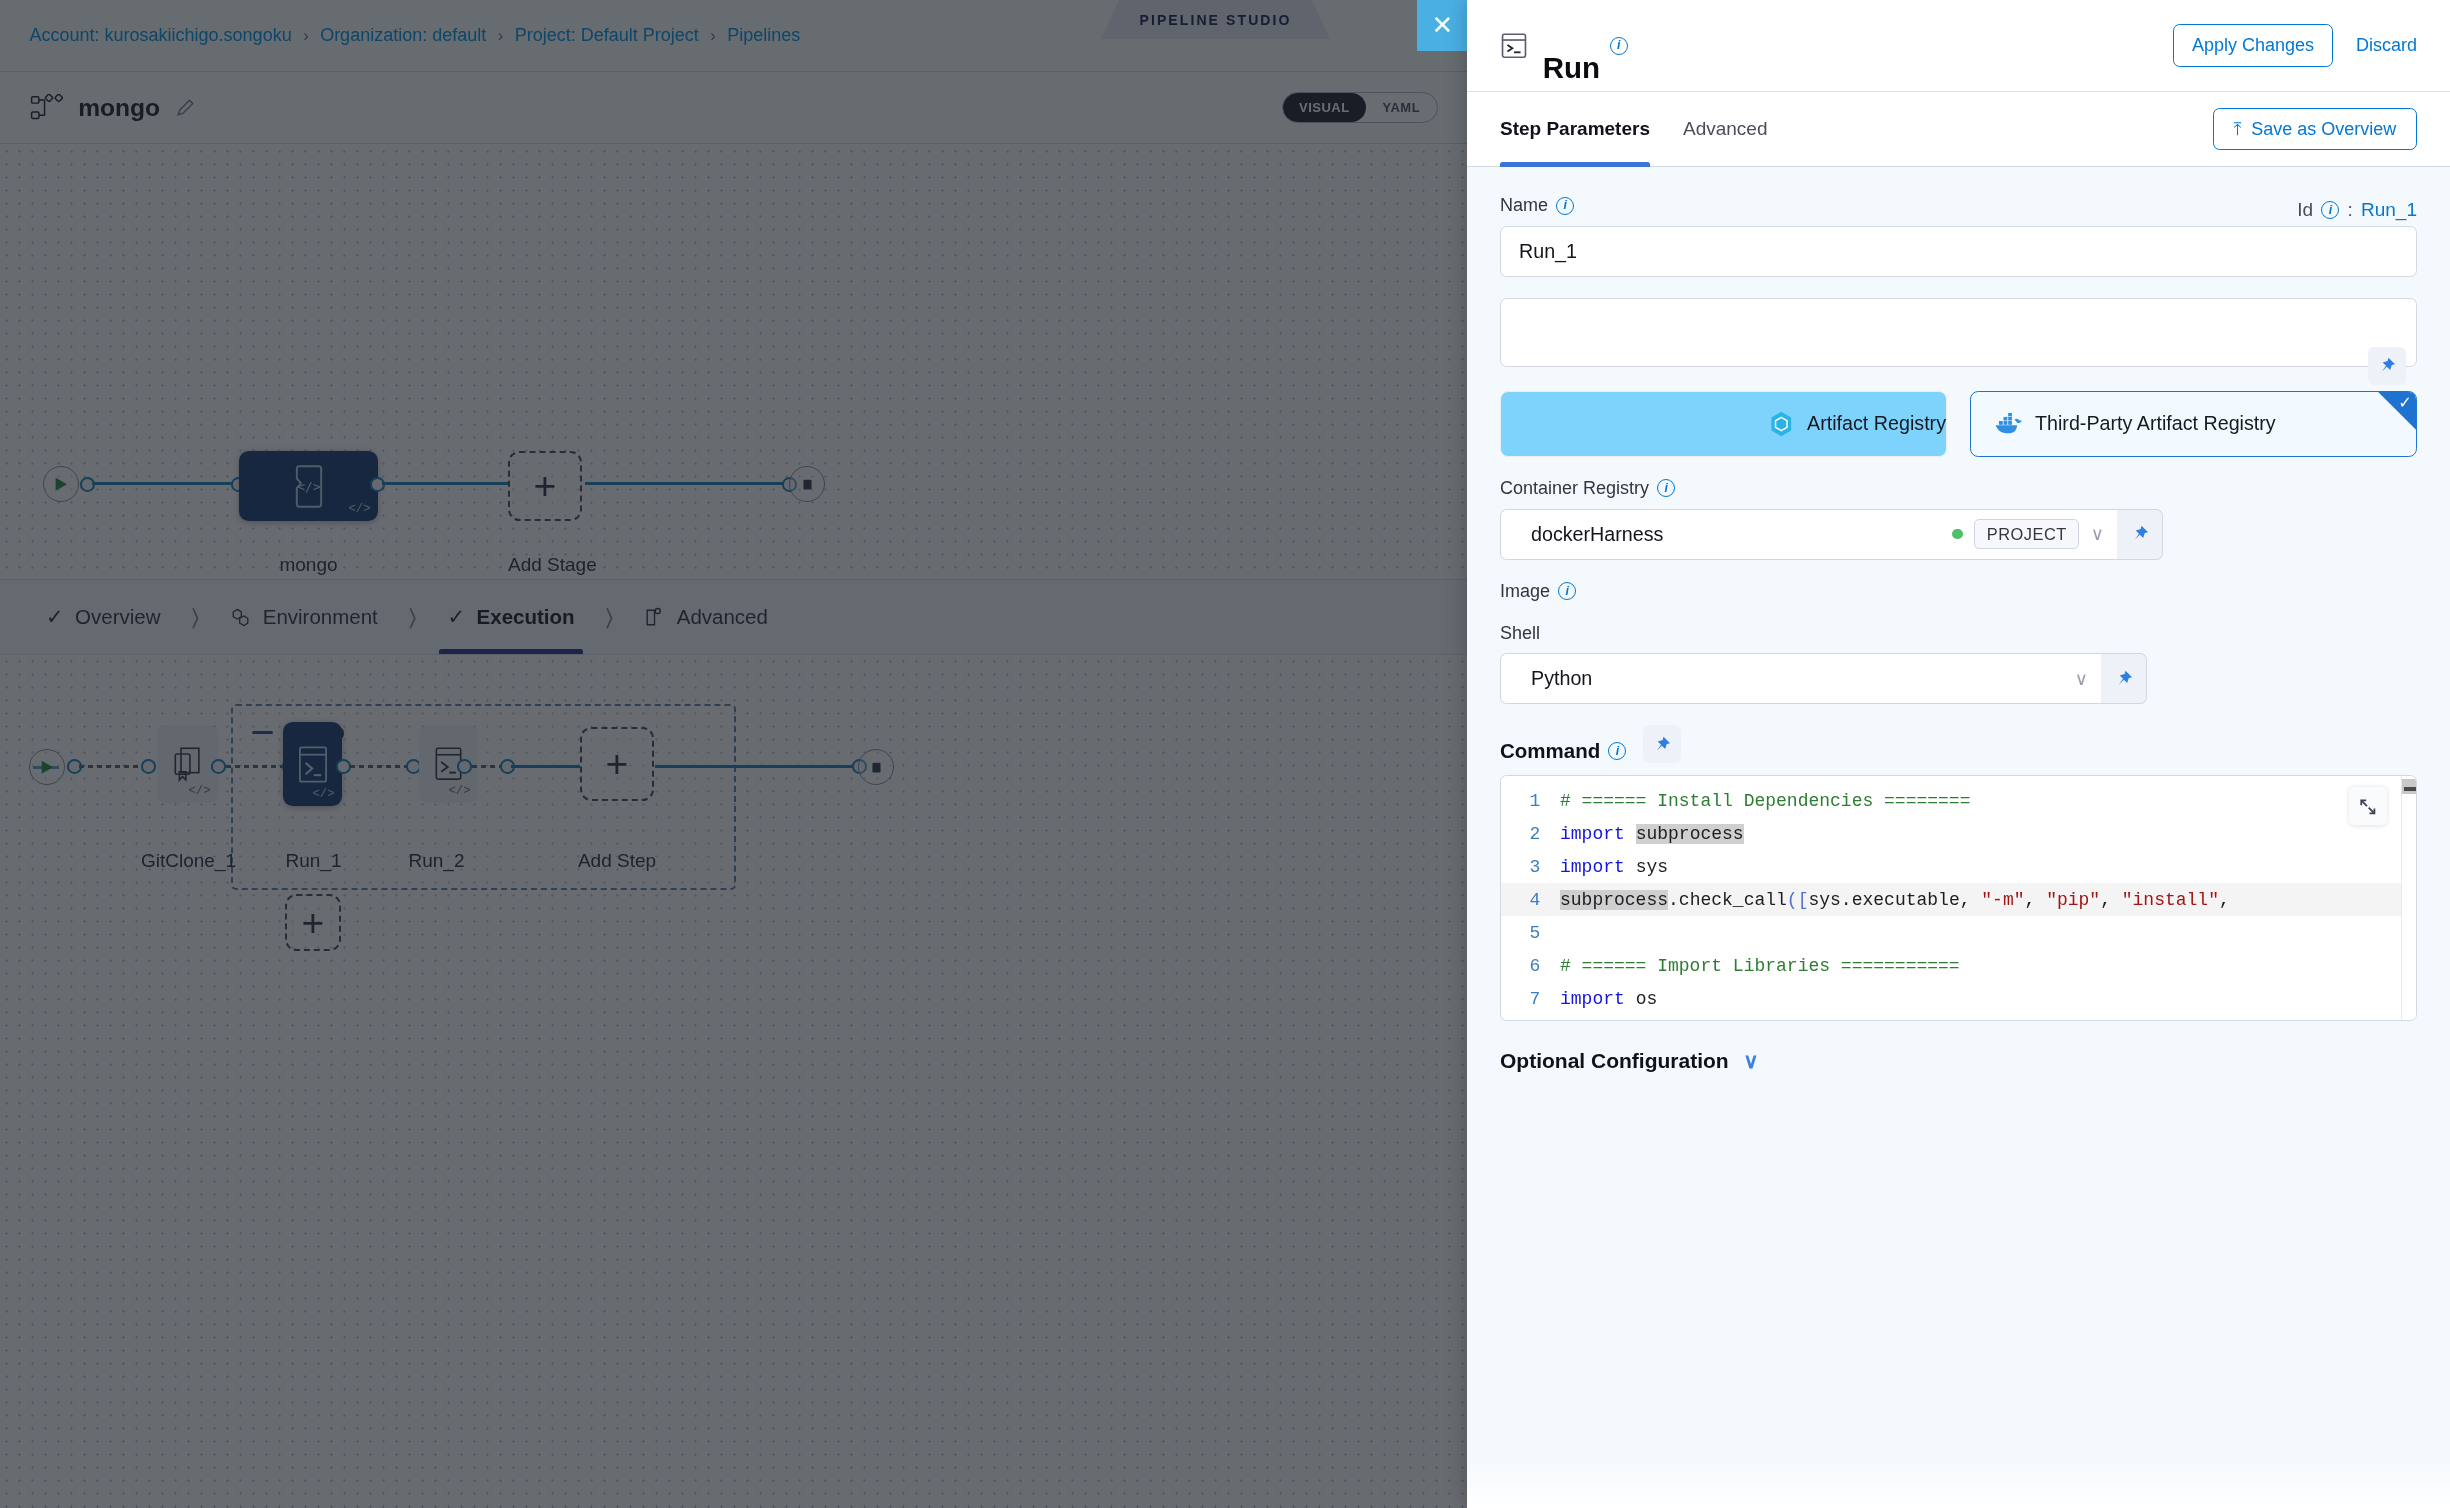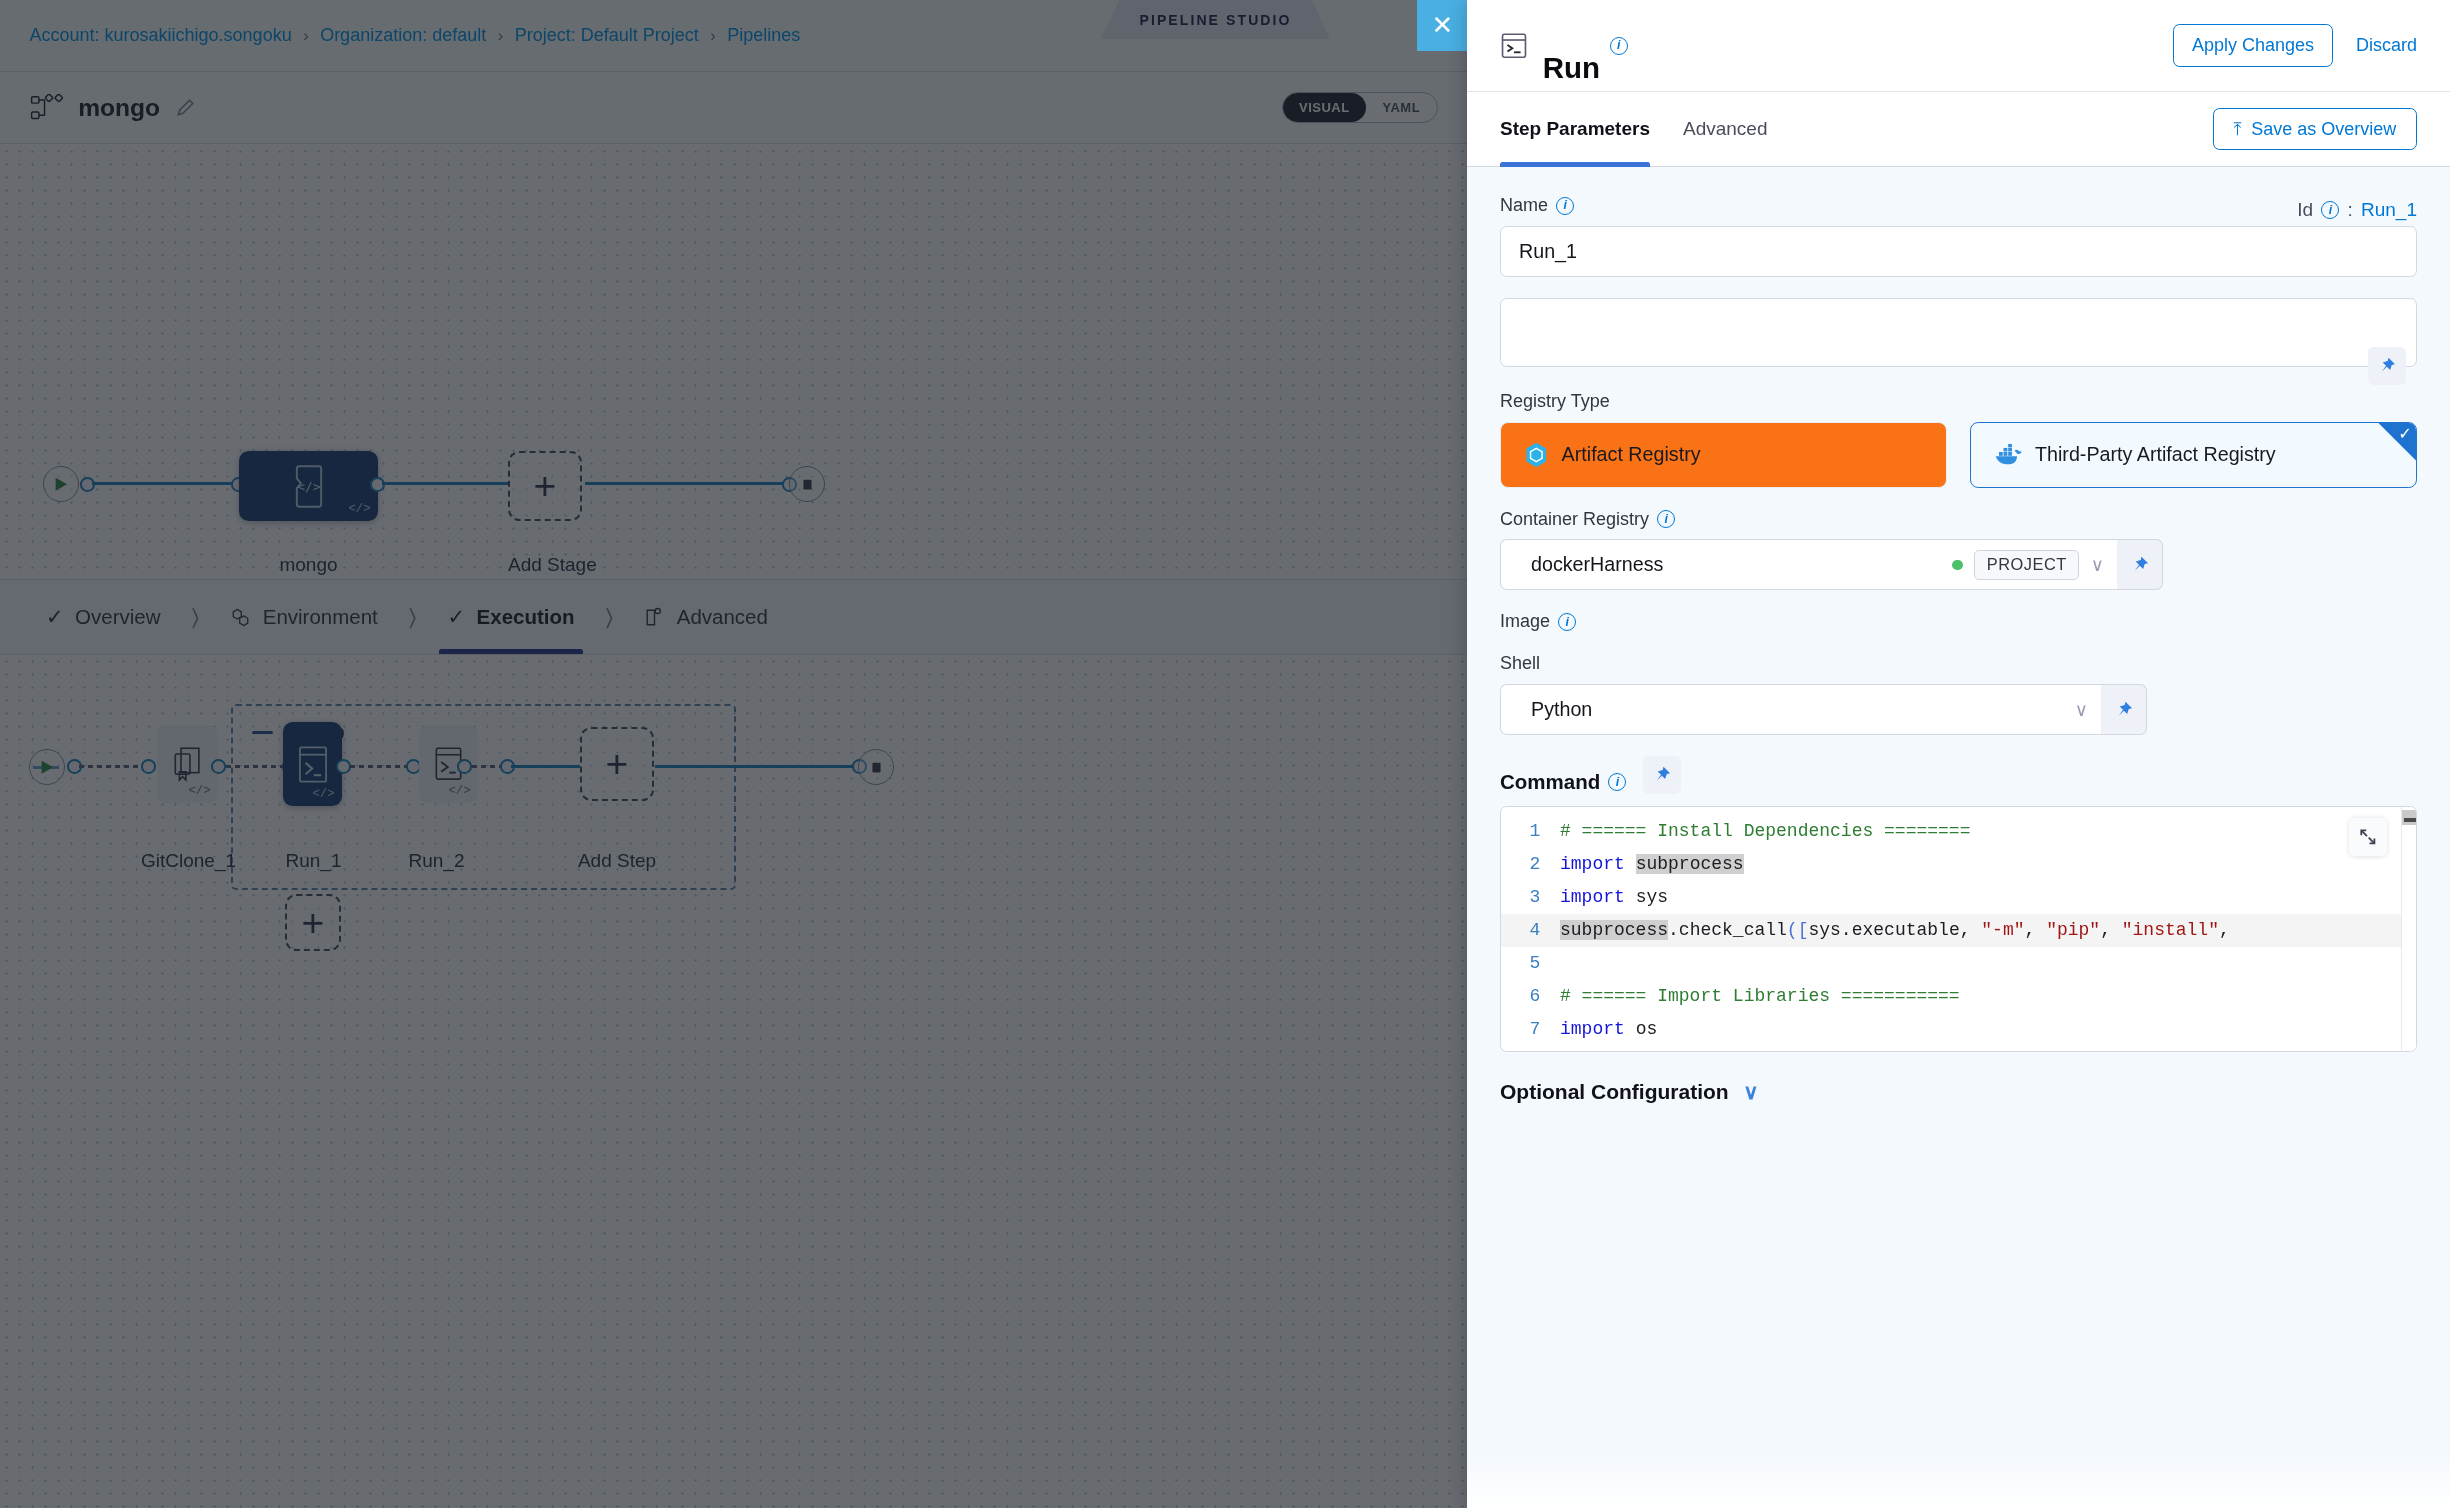--- a/index.html
+++ b/index.html
@@ -212,21 +212,21 @@
     cursor: pointer; flex: 0 0 auto;
   }
   .pin-abs { position: absolute; right: 11.5px; top: 11.5px; }
 
   .reg-row { display: flex; gap: 23px; }
   .reg-card {
     flex: 1 1 0; height: 66px; border-radius: 8.2px; display: flex;
     align-items: center; padding-left: 23px; gap: 13px; cursor: pointer;
     font-size: 19.7px; color: #181922; position: relative; overflow: hidden;
   }
-  .reg-card.off { background: #f97316; border: 1.1px solid #eceef4; }
+  .reg-card.off { background: #7dd3fc; border: 1.1px solid #eceef4; justify-content: flex-end; }
   .reg-card.on { background: #f2f9ff; border: 1.6px solid #1e72d0; }
   .reg-check {
     position: absolute; right: 0; top: 0; width: 38px; height: 38px;
     background: #1e72d0; clip-path: polygon(100% 0, 100% 100%, 0 0);
     color: #fff;
   }
   .reg-check span {
     position: absolute; right: 4.1px; top: 1.6px; font-size: 16.4px; color:#fff;
   }
 
@@ -533,23 +533,20 @@
     <div class="fld">
       <textarea class="ta" placeholder="" style=""></textarea>
       <div class="pinbtn pin-abs" style="top:49px;">
         <svg width="19.7" height="19.7" viewBox="0 0 24 24">
           <path d="M14 2 l8 8 l-4 1 l-2 6 l-4 -4 l-6 6 l5 -7 l-4 -4 l6 -2 z" fill="#2f7fe0"></path>
         </svg>
       </div>
     </div>
 
     <div class="fld">
-      <div class="fld-label">
-        <span>Registry Type</span>
-      </div>
       <div class="reg-row">
         <div class="reg-card off">
           <svg width="24.6" height="28" viewBox="0 0 30 34">
             <path d="M15 2 L27 9 v16 L15 32 L3 25 V9 z" fill="#2bb3e8"></path>
             <path d="M15 9 L22 13 v8 l-7 4 l-7 -4 v-8 z" fill="none" stroke="#fff" stroke-width="1.8"></path>
           </svg>
           <span>Artifact Registry</span>
         </div>
         <div class="reg-card on">
           <svg width="28" height="23" viewBox="0 0 34 28">

